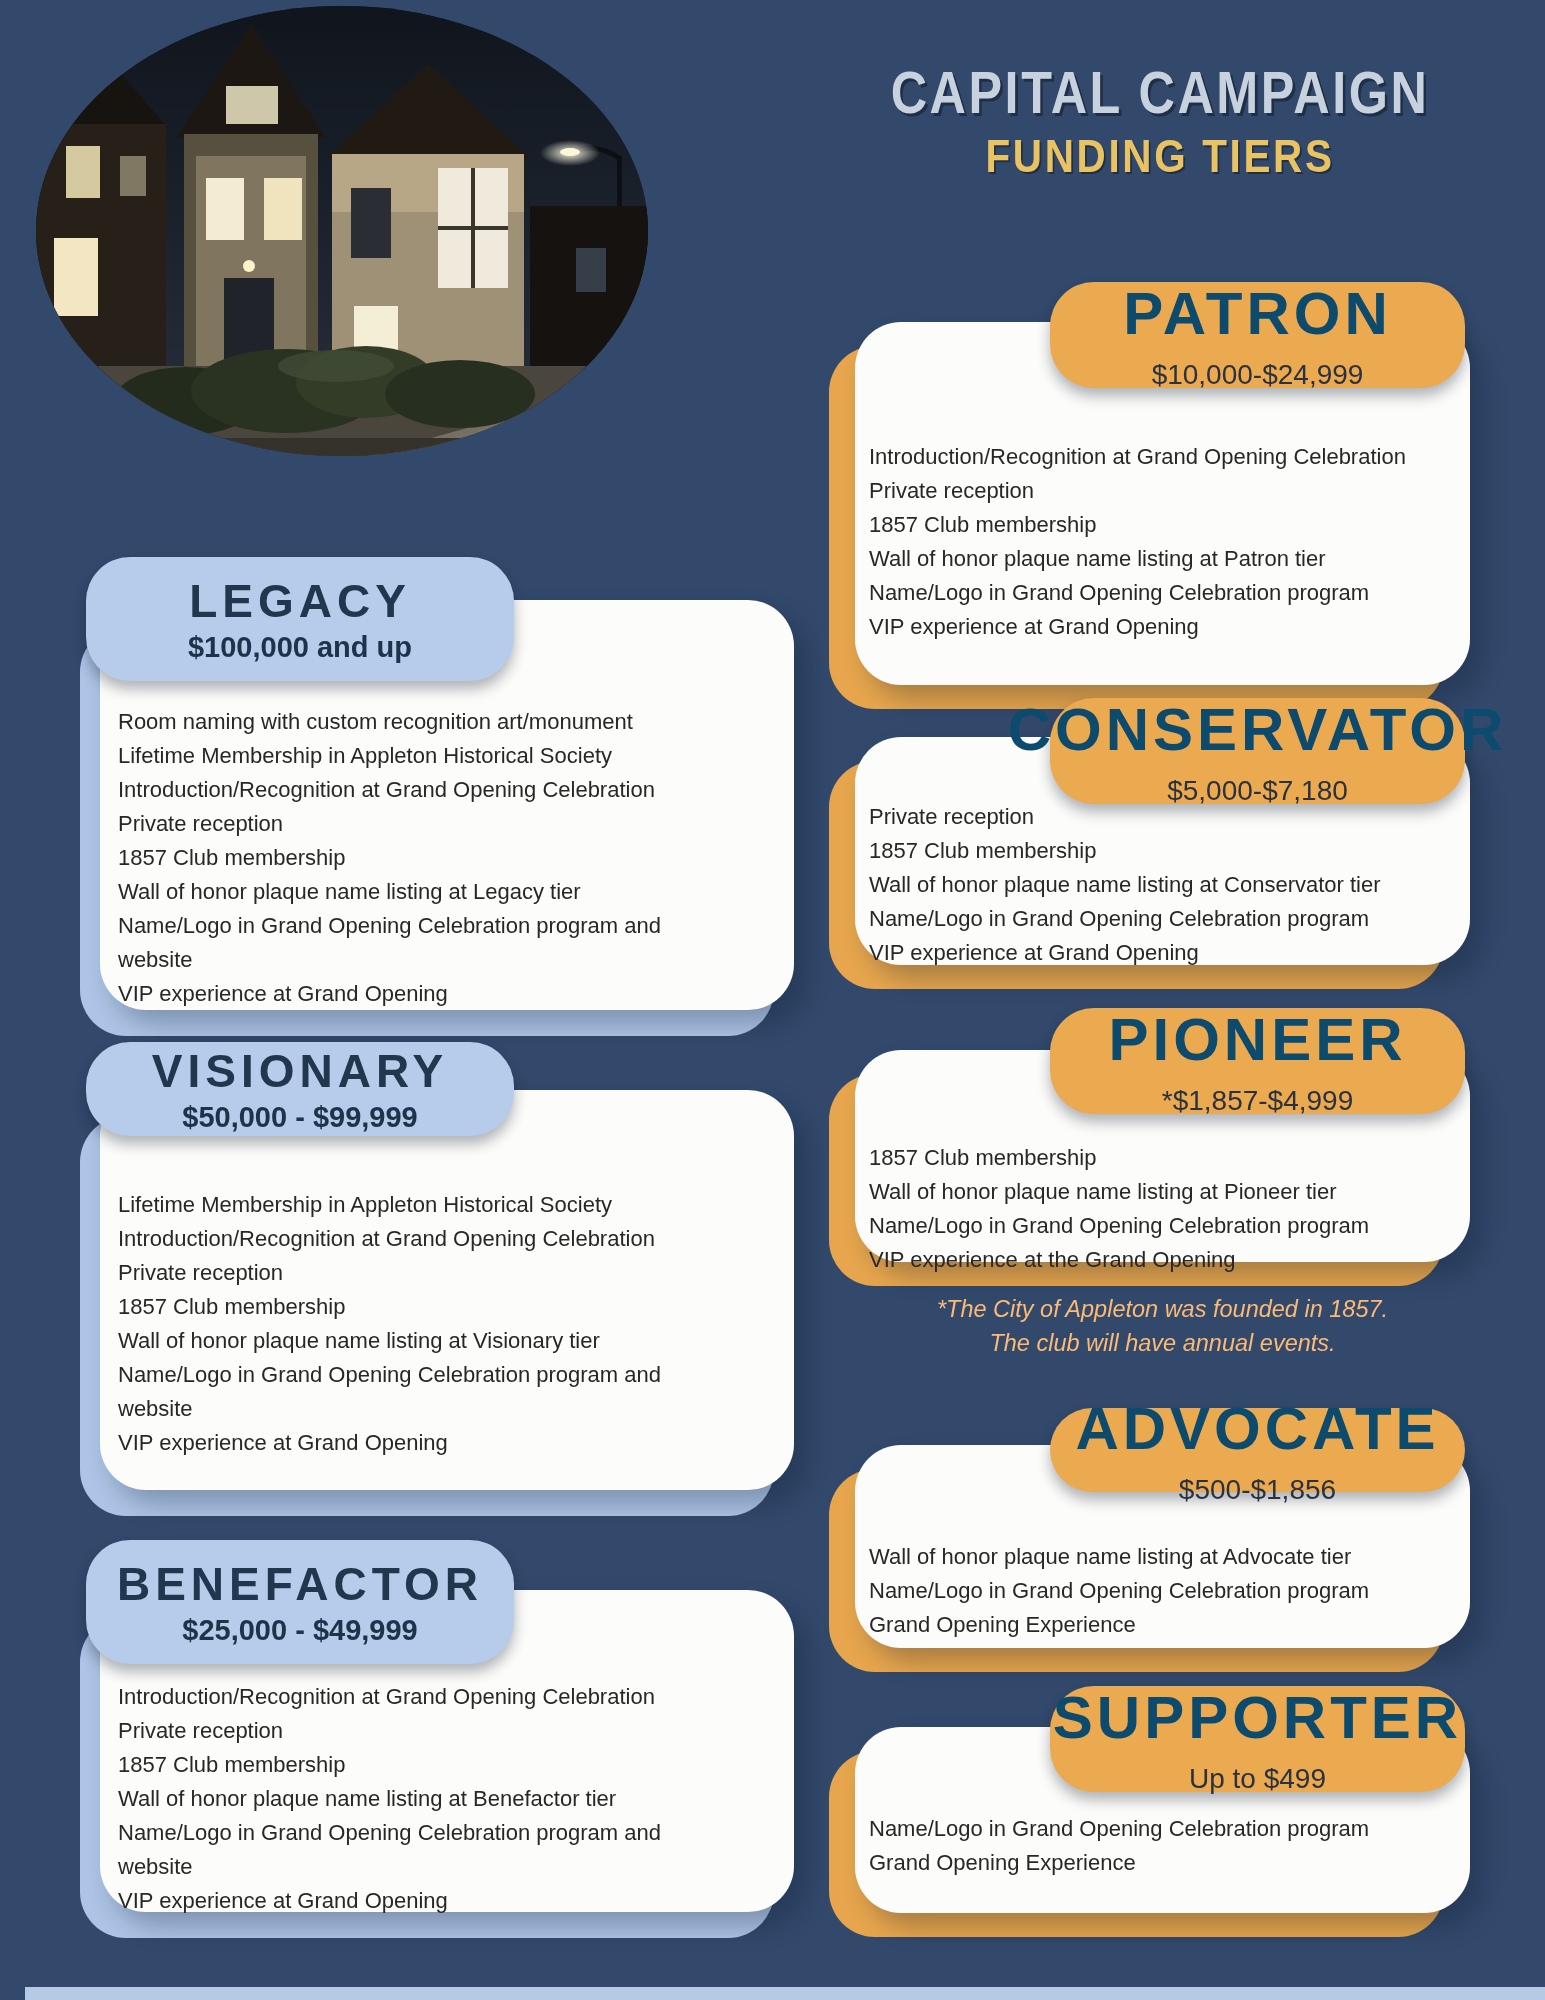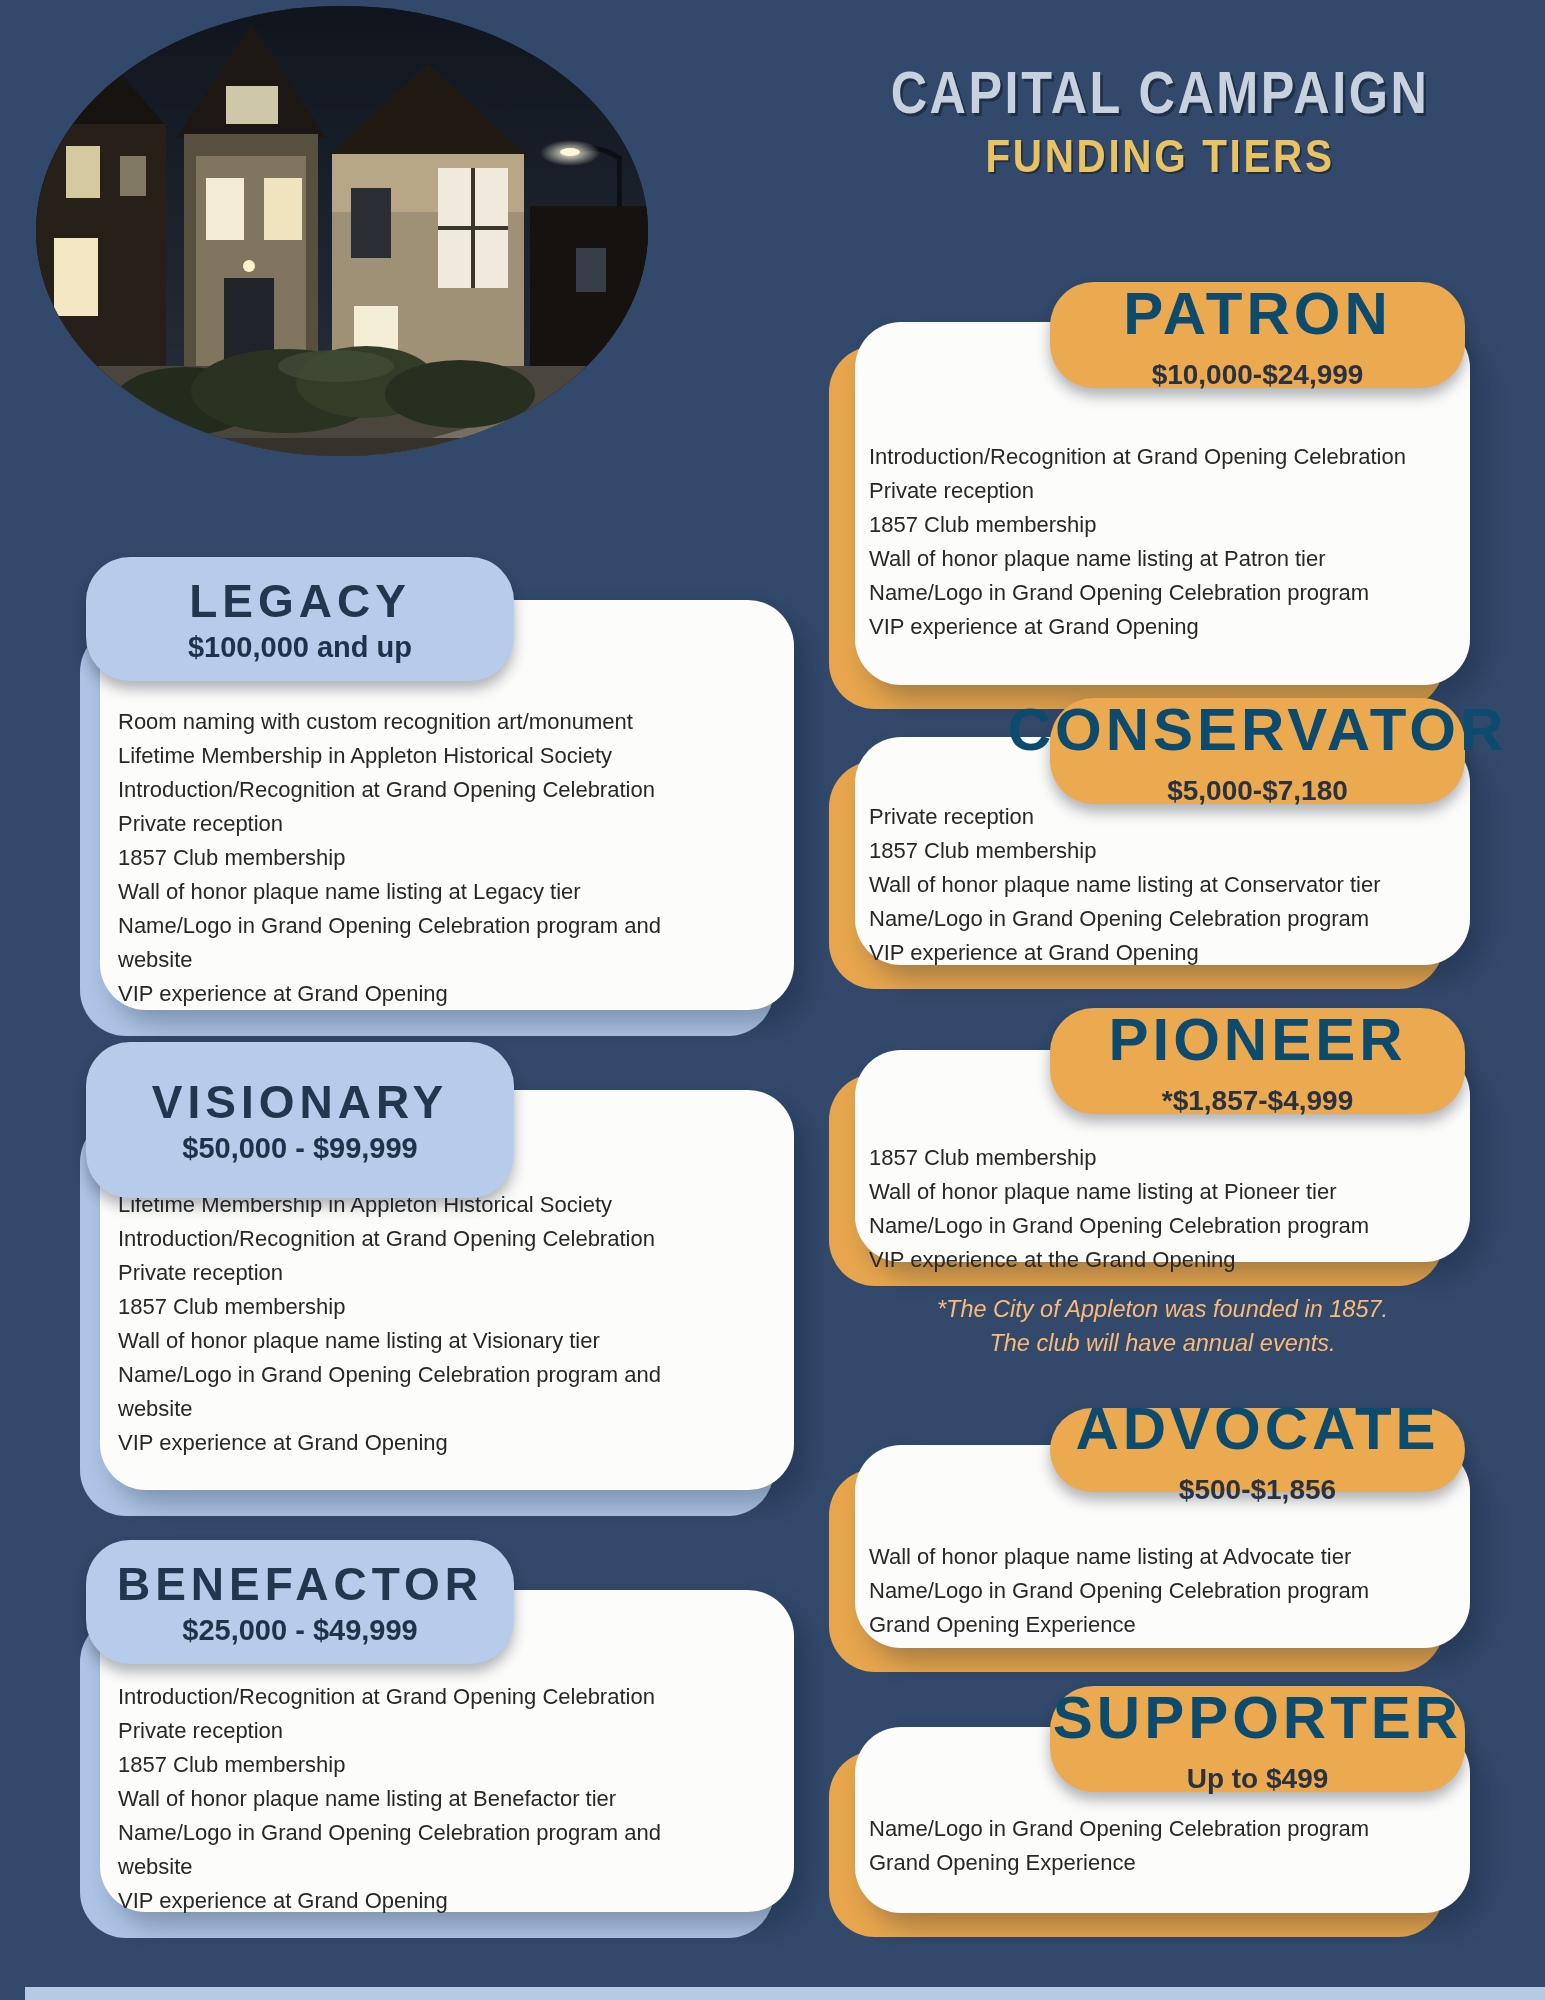--- a/index.html
+++ b/index.html
@@ -27,29 +27,29 @@
   .tier.orange .backing{background:#e7a64d;transform:translate(-26px,24px);}
   .card{background:#fcfcfa;box-shadow:12px 14px 24px rgba(9,20,38,.28);box-sizing:border-box;}
   .pill{position:absolute;z-index:3;border-radius:44px;display:flex;flex-direction:column;
         justify-content:center;align-items:center;box-shadow:0 8px 14px rgba(12,22,38,.32);}
   .tier.blue  .pill{background:#b7cbea;}
   .tier.orange .pill{background:#eba950;}
   .pill-title{font-weight:bold;white-space:nowrap;}
   .blue  .pill-title{font-size:46px;letter-spacing:5px;color:#21374e;}
   .blue  .pill-sub{font-size:29px;font-weight:bold;color:#1d3349;margin-top:3px;}
   .orange .pill-title{font-size:60px;letter-spacing:4px;color:#0c4a6e;text-align:center;}
-  .orange .pill-sub{font-size:28px;font-weight:bold;color:#2a3240;margin-top:11px;}
+  .orange .pill-sub{font-size:28px;font-weight:normal;color:#2a3240;margin-top:11px;}
   .benefits{margin:0;padding:0;list-style:none;font-size:22px;line-height:34px;color:#272727;}
 
   .t-legacy{left:100px;top:600px;width:694px;height:410px;}
   .t-legacy .pill{left:-14px;top:-43px;width:428px;height:124px;}
   .t-legacy .card{padding:105px 120px 20px 18px;}
 
   .t-visionary{left:100px;top:1090px;width:694px;height:400px;}
-  .t-visionary .pill{left:-14px;top:-48px;width:428px;height:156px;}
+  .t-visionary .pill{left:-14px;top:-48px;width:428px;height:94px;}
   .t-visionary .card{padding:98px 100px 20px 18px;}
 
   .t-benefactor{left:100px;top:1590px;width:694px;height:322px;}
   .t-benefactor .pill{left:-14px;top:-50px;width:428px;height:124px;}
   .t-benefactor .card{padding:90px 100px 20px 18px;}
 
   .t-patron{left:855px;top:322px;width:615px;height:363px;}
   .t-patron .pill{right:5px;top:-40px;width:415px;height:106px;}
   .t-patron .card{padding:118px 40px 20px 14px;}
 

